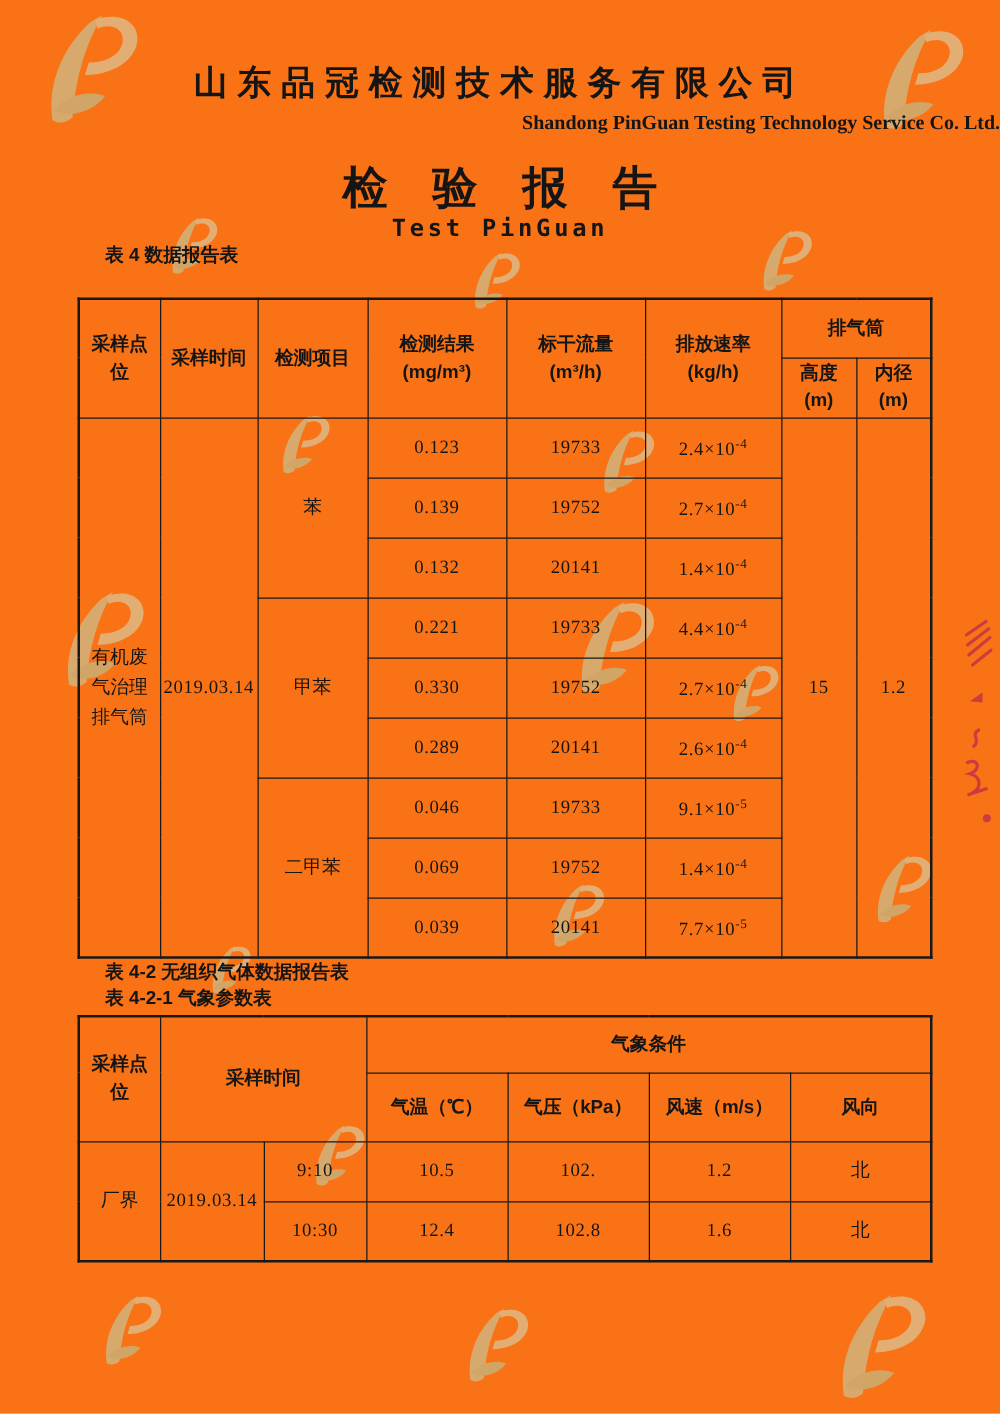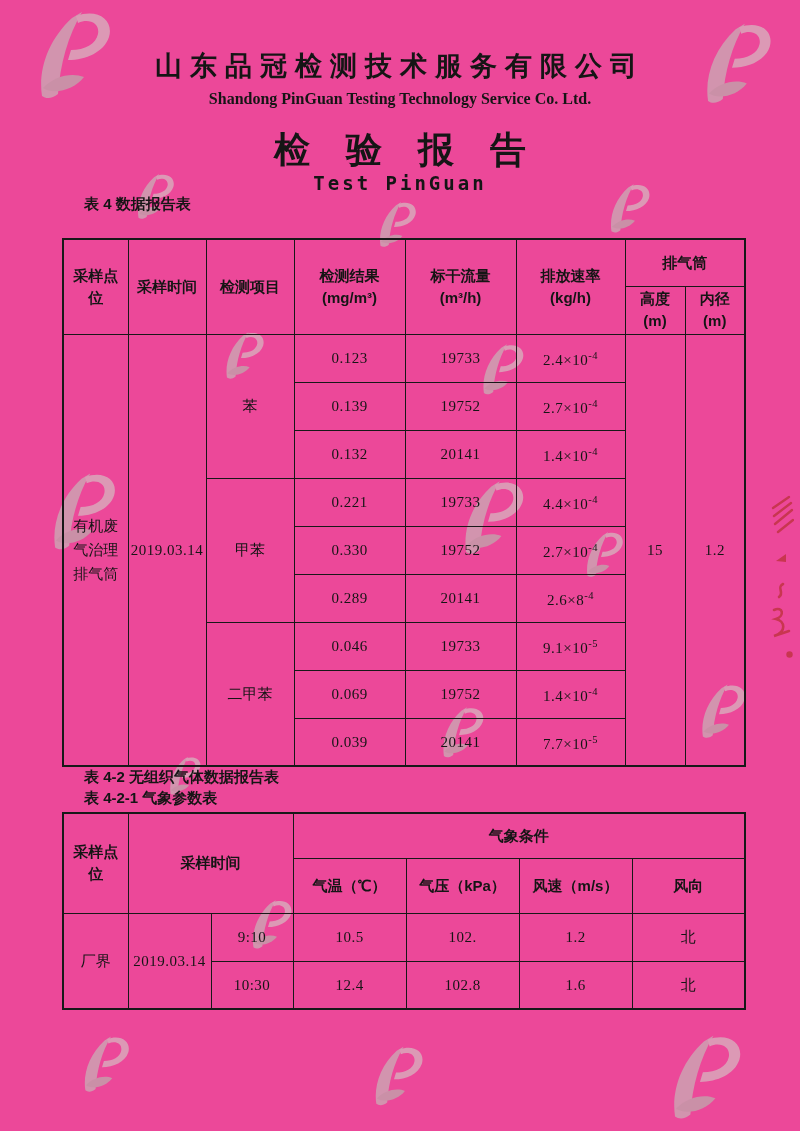--- a/index.html
+++ b/index.html
@@ -1,38 +1,38 @@
 <!DOCTYPE html>
 <html><head>
 <meta charset="utf-8">
 <style>
   html, body { margin: 0; padding: 0; background: #e8e8e8; }
   .page {
     position: relative;
     width: 800px;
     height: 1131px;
     margin: 0 auto;
-    background: #ec4899;
+    background: #f97316;
     font-family: "Liberation Serif", serif;
     color: #151515;
     overflow: hidden;
   }
 
   
   .wm { position: absolute; opacity: 0.5; pointer-events: none; }
 
   
   .company-cn {
     position: absolute; top: 48px; left: 0; width: 100%;
     text-align: center; font-size: 27px; font-weight: bold;
     letter-spacing: 8px; font-family: "Liberation Serif", serif;
   }
   .company-en {
     position: absolute; top: 90px; left: 0; width: 100%;
-    text-align: center; font-size: 16px; font-weight: bold;
+    text-align: right; font-size: 16px; font-weight: bold;
     font-family: "Liberation Serif", serif;
   }
   .title-cn {
     position: absolute; top: 126px; left: 0; width: 100%;
     text-align: center; font-size: 36px; font-weight: bold;
     letter-spacing: 36px; text-indent: 36px;
     font-family: Liberation Sans, sans-serif;
   }
   .title-en {
     position: absolute; top: 172px; left: 0; width: 100%;
@@ -227,21 +227,21 @@
       <td class="num"><span>4.4×10</span><sup class="exp">-4</sup></td>
     </tr>
     <tr style="height:48px">
       <td class="num">0.330</td>
       <td class="num">19752</td>
       <td class="num"><span>2.7×10</span><sup class="exp">-4</sup></td>
     </tr>
     <tr style="height:48px">
       <td class="num">0.289</td>
       <td class="num">20141</td>
-      <td class="num"><span>2.6×8</span><sup class="exp">-4</sup></td>
+      <td class="num"><span>2.6×10</span><sup class="exp">-4</sup></td>
     </tr>
 
     <tr style="height:48px">
       <td rowspan="3">二甲苯</td>
       <td class="num">0.046</td>
       <td class="num">19733</td>
       <td class="num"><span>9.1×10</span><sup class="exp">-5</sup></td>
     </tr>
     <tr style="height:48px">
       <td class="num">0.069</td>

